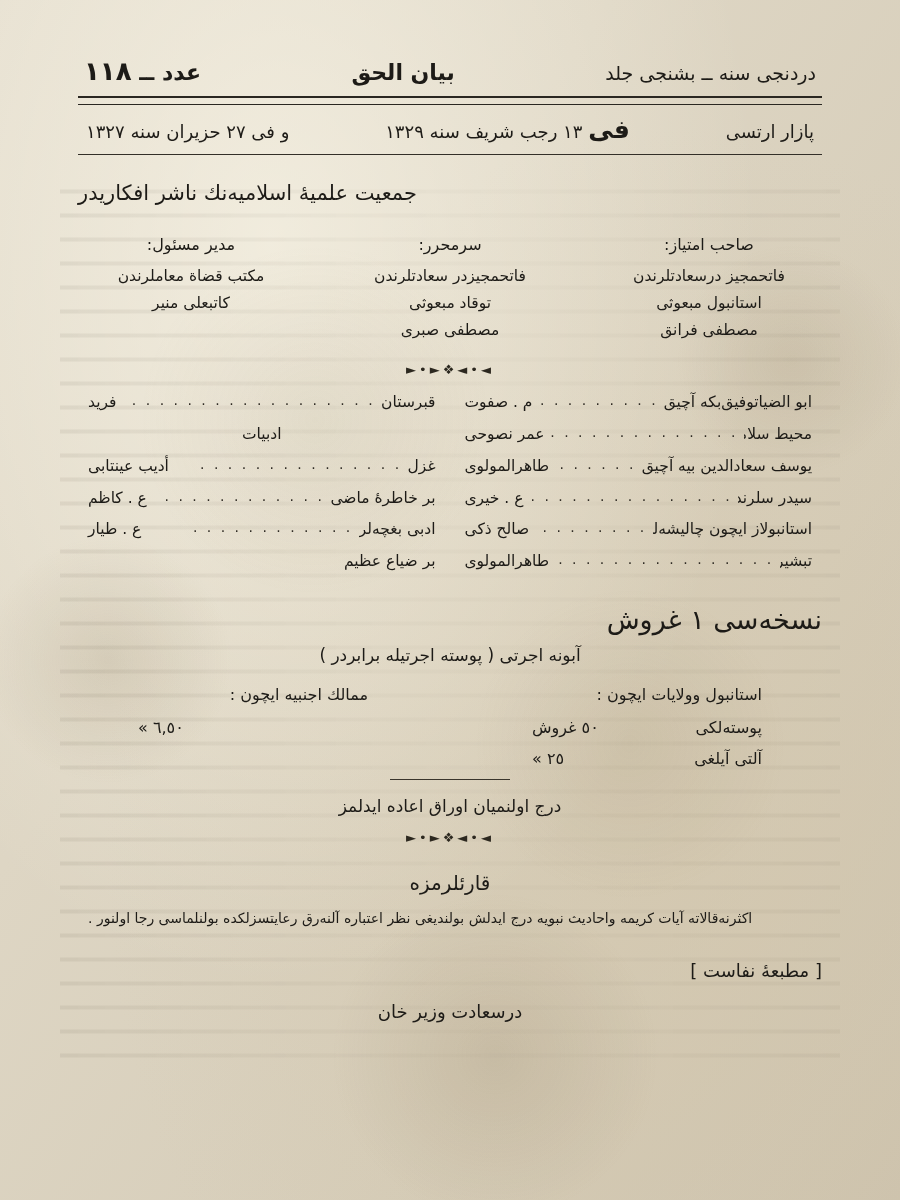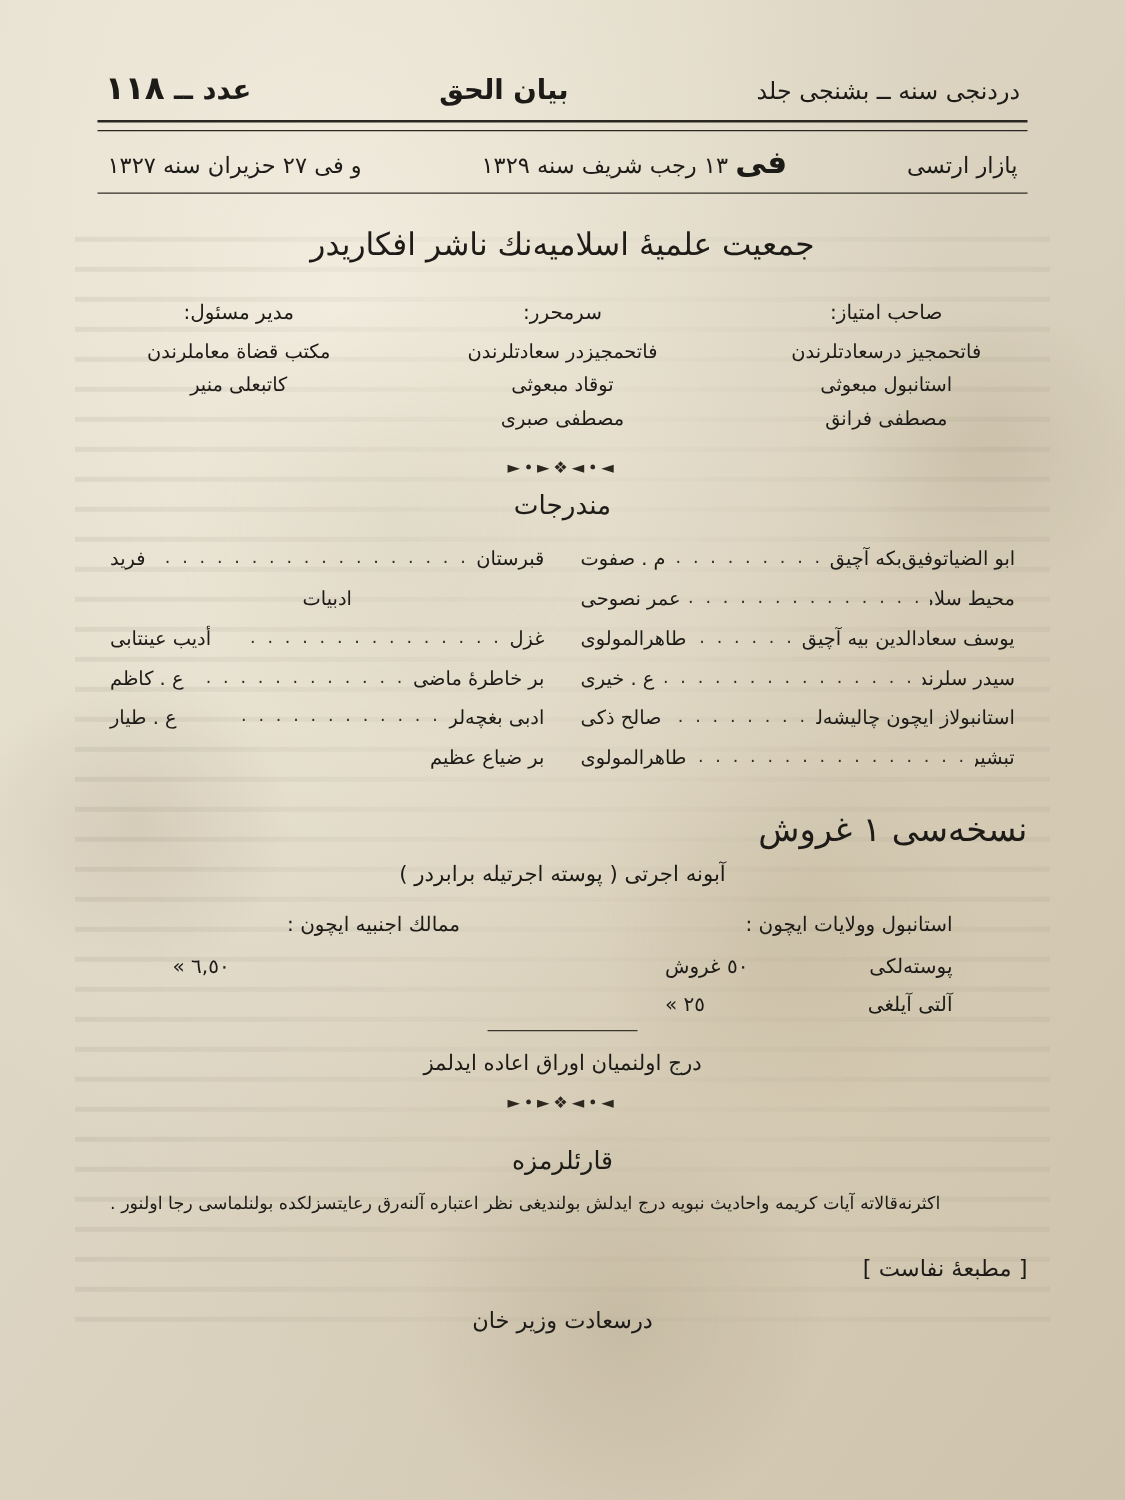--- a/index.html
+++ b/index.html
@@ -106,22 +106,22 @@
     display: flex;
     align-items: baseline;
     justify-content: space-between;
     padding: 10px 8px 10px 8px;
     font-size: 18px;
   }
   .dateline-center b { font-size: 25px; }
 
   
   .subtitle {
-    text-align: center;
-    font-size: 25px;
+    text-align: left;
+    font-size: 21px;
     margin: 26px 0 26px 0;
     letter-spacing: 0.3px;
   }
 
   
   .staff {
     display: flex;
     justify-content: space-between;
     padding: 0 18px;
     margin-bottom: 18px;
@@ -279,21 +279,20 @@
       </div>
       <div class="staff-col">
         <div class="role">مدیر مسئول:</div>
         <div class="ln">مکتب قضاة معاملرندن</div>
         <div class="ln">كاتبعلی منیر</div>
       </div>
     </div>
 
     <div class="ornament">◄•◄❖►•►</div>
 
-    <div class="contents-title ar">مندرجات</div>
 
     <div class="toc ar">
       <div class="toc-col">
         <div class="toc-row">
           <span class="t">ابو الضیاتوفیق‌بکه آچیق مکتوب</span>
           <span class="dots">. . . . . . . . . . . .</span>
           <span class="a">م . صفوت</span>
         </div>
         <div class="toc-row">
           <span class="t">محیط سلامت</span>

